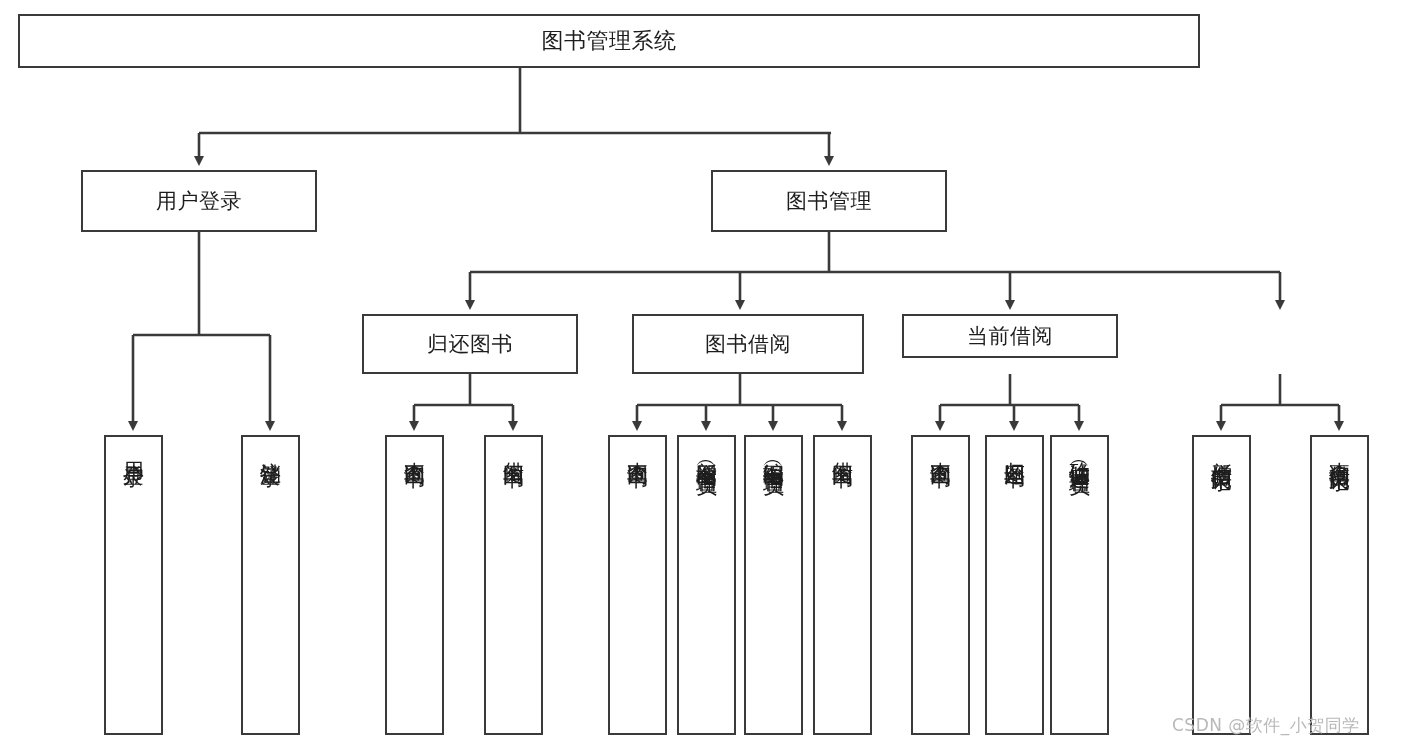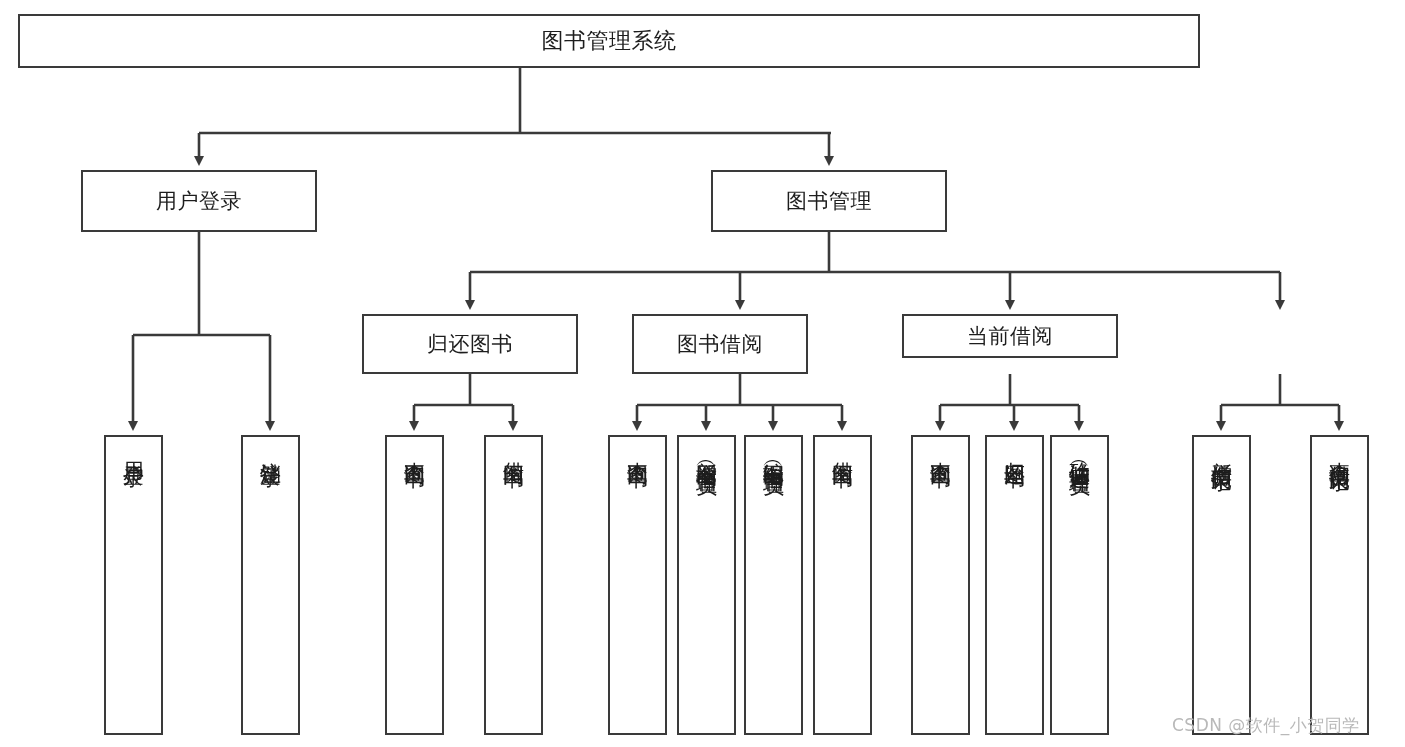--- a/index.html
+++ b/index.html
@@ -130,21 +130,21 @@
   <div class="node horiz" style="left:81px; top:170px; width:236px; height:62px;">
     <span class="label">用户登录</span>
   </div>
   <div class="node horiz" style="left:711px; top:170px; width:236px; height:62px;align-items:center;">
     <span class="label">图书管理</span>
   </div>
 
   <div class="node horiz" style="left:362px; top:314px; width:216px; height:60px;">
     <span class="label">归还图书</span>
   </div>
-  <div class="node horiz" style="left:632px; top:314px; width:176px; height:60px;">
+  <div class="node horiz" style="left:632px; top:314px; width:232px; height:60px;">
     <span class="label">图书借阅</span>
   </div>
   <div class="node horiz" style="left:902px; top:314px; width:216px; height:44px;">
     <span class="label">当前借阅</span>
   </div>
 
   <div class="node vert" style="left:104px; top:435px; width:59px; height:300px;">
     <span class="label">用户登录</span>
   </div>
   <div class="node vert" style="left:241px; top:435px; width:59px; height:300px;">

